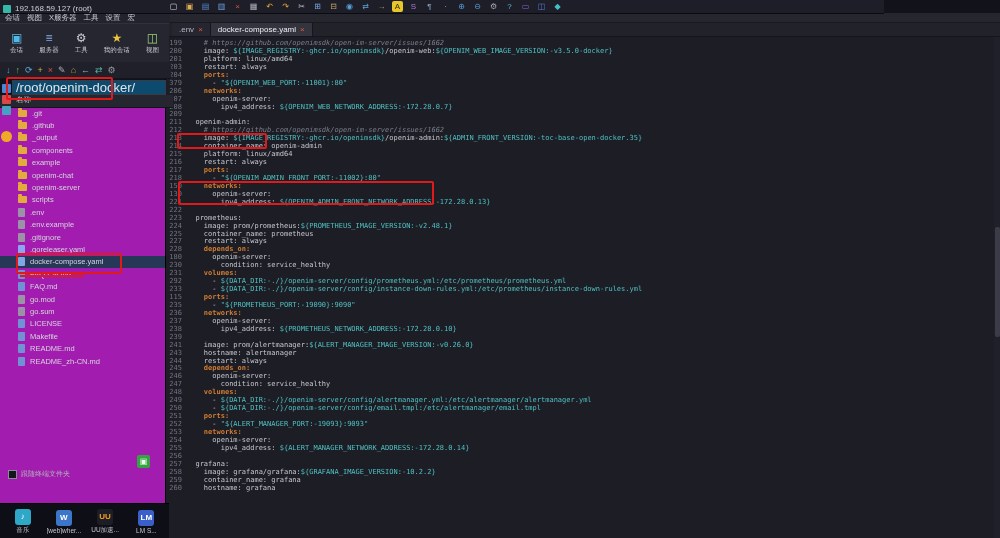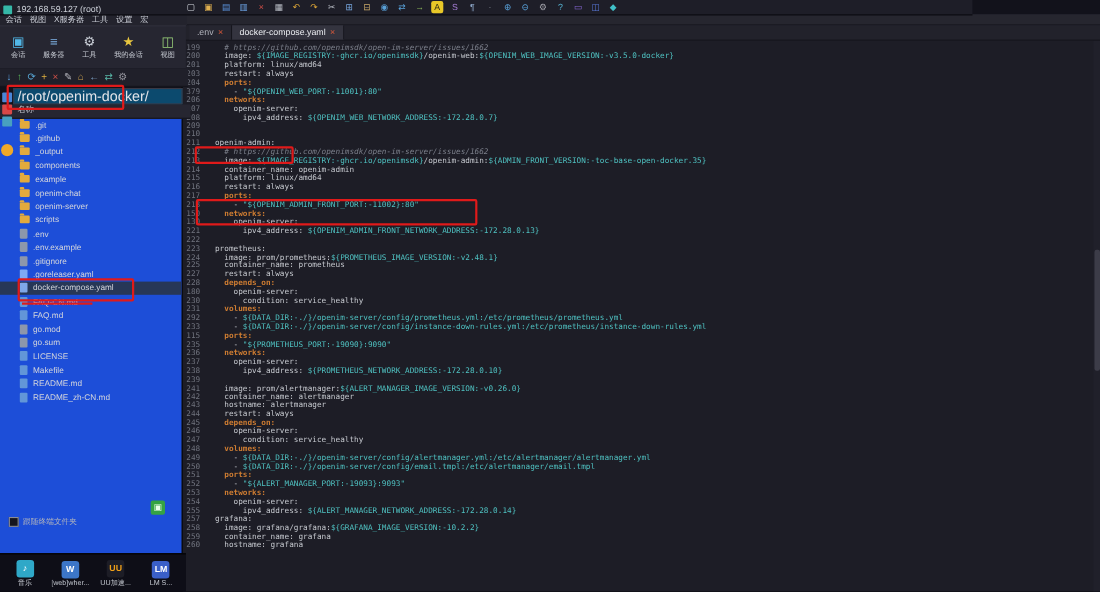--- a/index.html
+++ b/index.html
@@ -27,21 +27,21 @@
   #sftp-toolbar{position:absolute;left:0;top:62px;width:165px;height:16px;background:#20202a;display:flex;
                 align-items:center;gap:5px;padding-left:6px;border-bottom:1px solid #14141c;z-index:4}
   .sbi{font-size:9px;line-height:10px}
   #path-input{position:absolute;left:12px;top:80px;width:146px;height:13px;background:#0c4a6e;
               border:1px solid #3a3a46;color:#e2e4e8;font-size:13px;
               font-family:"Liberation Sans",sans-serif;padding:0 3px;z-index:4}
   #name-header{position:absolute;left:0;top:95px;width:165px;height:12px;background:#262631;
                border-bottom:1px solid #14141c;display:flex;align-items:flex-start;font-size:7.5px;
                color:#c2c5ce;padding-left:8px;gap:5px;z-index:4}
   #sort-arrow{font-size:6px;color:#9a9da6}
-  #file-list{position:absolute;left:0;top:107px;width:165px;height:396px;background:#1d4ed8;overflow:hidden;z-index:3}
+  #file-list{position:absolute;left:0;top:107px;width:165px;height:396px;background:#a21caf;overflow:hidden;z-index:3}
   .frow{display:flex;align-items:center;gap:5px;height:12.4px;padding-left:18px;font-size:7.5px;
         color:#d4d6dc;white-space:nowrap}
   .frow.sel{background:#273757}
   .fi{width:9px;height:7px;border-radius:1px;background:#e3aa3c;position:relative;flex:none}
   .fi::before{content:"";position:absolute;top:-2px;left:0;width:4px;height:2px;background:#e3aa3c;
               border-radius:1px 1px 0 0}
   .file-ic{width:7px;height:9px;border-radius:1px;flex:none;opacity:.9}
   #monitor-icon{position:absolute;left:137px;top:455px;width:13px;height:13px;background:#35a342;
                 border-radius:2px;color:#eaffea;font-size:8px;line-height:13px;text-align:center;z-index:5}
   #follow-row{position:absolute;left:8px;top:469px;display:flex;align-items:center;gap:4px;font-size:7px;
@@ -313,21 +313,20 @@
           <div class="cl"><span class="ln">199</span><span class="ct"><span class="c">    # https://github.com/openimsdk/open-im-server/issues/1662</span></span></div>
           <div class="cl"><span class="ln">200</span><span class="ct">    image: <span class="s">${IMAGE_REGISTRY:-ghcr.io/openimsdk}</span>/openim-web:<span class="s">${OPENIM_WEB_IMAGE_VERSION:-v3.5.0-docker}</span></span></div>
           <div class="cl"><span class="ln">201</span><span class="ct">    platform: linux/amd64</span></div>
           <div class="cl"><span class="ln">203</span><span class="ct">    restart: always</span></div>
           <div class="cl"><span class="ln">204</span><span class="ct">    <span class="k">ports:</span></span></div>
           <div class="cl"><span class="ln">379</span><span class="ct">      - <span class="s">"${OPENIM_WEB_PORT:-11001}:80"</span></span></div>
           <div class="cl"><span class="ln">206</span><span class="ct">    <span class="k">networks:</span></span></div>
           <div class="cl"><span class="ln">207</span><span class="ct">      openim-server:</span></div>
           <div class="cl"><span class="ln">208</span><span class="ct">        ipv4_address: <span class="s">${OPENIM_WEB_NETWORK_ADDRESS:-172.28.0.7}</span></span></div>
           <div class="cl"><span class="ln">209</span><span class="ct"></span></div>
-          <div class="cl"><span class="ln">210</span><span class="ct"></span></div>
           <div class="cl"><span class="ln">211</span><span class="ct">  openim-admin:</span></div>
           <div class="cl"><span class="ln">212</span><span class="ct"><span class="c">    # https://github.com/openimsdk/open-im-server/issues/1662</span></span></div>
           <div class="cl"><span class="ln">213</span><span class="ct">    image: <span class="s">${IMAGE_REGISTRY:-ghcr.io/openimsdk}</span>/openim-admin:<span class="s">${ADMIN_FRONT_VERSION:-toc-base-open-docker.35}</span></span></div>
           <div class="cl"><span class="ln">214</span><span class="ct">    container_name: openim-admin</span></div>
           <div class="cl"><span class="ln">215</span><span class="ct">    platform: linux/amd64</span></div>
           <div class="cl"><span class="ln">216</span><span class="ct">    restart: always</span></div>
           <div class="cl"><span class="ln">217</span><span class="ct">    <span class="k">ports:</span></span></div>
           <div class="cl"><span class="ln">218</span><span class="ct">      - <span class="s">"${OPENIM_ADMIN_FRONT_PORT:-11002}:80"</span></span></div>
           <div class="cl"><span class="ln">150</span><span class="ct">    <span class="k">networks:</span></span></div>
           <div class="cl"><span class="ln">130</span><span class="ct">      openim-server:</span></div>
@@ -343,34 +342,34 @@
           <div class="cl"><span class="ln">231</span><span class="ct">    <span class="k">volumes:</span></span></div>
           <div class="cl"><span class="ln">292</span><span class="ct">      - <span class="s">${DATA_DIR:-./}/openim-server/config/prometheus.yml:/etc/prometheus/prometheus.yml</span></span></div>
           <div class="cl"><span class="ln">233</span><span class="ct">      - <span class="s">${DATA_DIR:-./}/openim-server/config/instance-down-rules.yml:/etc/prometheus/instance-down-rules.yml</span></span></div>
           <div class="cl"><span class="ln">115</span><span class="ct">    <span class="k">ports:</span></span></div>
           <div class="cl"><span class="ln">235</span><span class="ct">      - <span class="s">"${PROMETHEUS_PORT:-19090}:9090"</span></span></div>
           <div class="cl"><span class="ln">236</span><span class="ct">    <span class="k">networks:</span></span></div>
           <div class="cl"><span class="ln">237</span><span class="ct">      openim-server:</span></div>
           <div class="cl"><span class="ln">238</span><span class="ct">        ipv4_address: <span class="s">${PROMETHEUS_NETWORK_ADDRESS:-172.28.0.10}</span></span></div>
           <div class="cl"><span class="ln">239</span><span class="ct"></span></div>
           <div class="cl"><span class="ln">241</span><span class="ct">    image: prom/alertmanager:<span class="s">${ALERT_MANAGER_IMAGE_VERSION:-v0.26.0}</span></span></div>
-          <div class="cl"><span class="ln">242</span><span class="ct">    container_name: alertmanager</span></div>
           <div class="cl"><span class="ln">243</span><span class="ct">    hostname: alertmanager</span></div>
           <div class="cl"><span class="ln">244</span><span class="ct">    restart: always</span></div>
           <div class="cl"><span class="ln">245</span><span class="ct">    <span class="k">depends_on:</span></span></div>
           <div class="cl"><span class="ln">246</span><span class="ct">      openim-server:</span></div>
           <div class="cl"><span class="ln">247</span><span class="ct">        condition: service_healthy</span></div>
           <div class="cl"><span class="ln">248</span><span class="ct">    <span class="k">volumes:</span></span></div>
           <div class="cl"><span class="ln">249</span><span class="ct">      - <span class="s">${DATA_DIR:-./}/openim-server/config/alertmanager.yml:/etc/alertmanager/alertmanager.yml</span></span></div>
           <div class="cl"><span class="ln">250</span><span class="ct">      - <span class="s">${DATA_DIR:-./}/openim-server/config/email.tmpl:/etc/alertmanager/email.tmpl</span></span></div>
           <div class="cl"><span class="ln">251</span><span class="ct">    <span class="k">ports:</span></span></div>
           <div class="cl"><span class="ln">252</span><span class="ct">      - <span class="s">"${ALERT_MANAGER_PORT:-19093}:9093"</span></span></div>
           <div class="cl"><span class="ln">253</span><span class="ct">    <span class="k">networks:</span></span></div>
           <div class="cl"><span class="ln">254</span><span class="ct">      openim-server:</span></div>
           <div class="cl"><span class="ln">255</span><span class="ct">        ipv4_address: <span class="s">${ALERT_MANAGER_NETWORK_ADDRESS:-172.28.0.14}</span></span></div>
+          <div class="cl"><span class="ln">256</span><span class="ct"></span></div>
           <div class="cl"><span class="ln">257</span><span class="ct">  grafana:</span></div>
           <div class="cl"><span class="ln">258</span><span class="ct">    image: grafana/grafana:<span class="s">${GRAFANA_IMAGE_VERSION:-10.2.2}</span></span></div>
           <div class="cl"><span class="ln">259</span><span class="ct">    container_name: grafana</span></div>
           <div class="cl"><span class="ln">260</span><span class="ct">    hostname: grafana</span></div>
         </div>
       <div id="scrollbar">
         <div id="sthumb"></div>
       </div>
       <div class="ann" id="ann-admin" style="border-color: rgb(224, 26, 26);"></div>
       <div class="ann" id="ann-ports" style="border-color: rgb(224, 26, 26);"></div>

